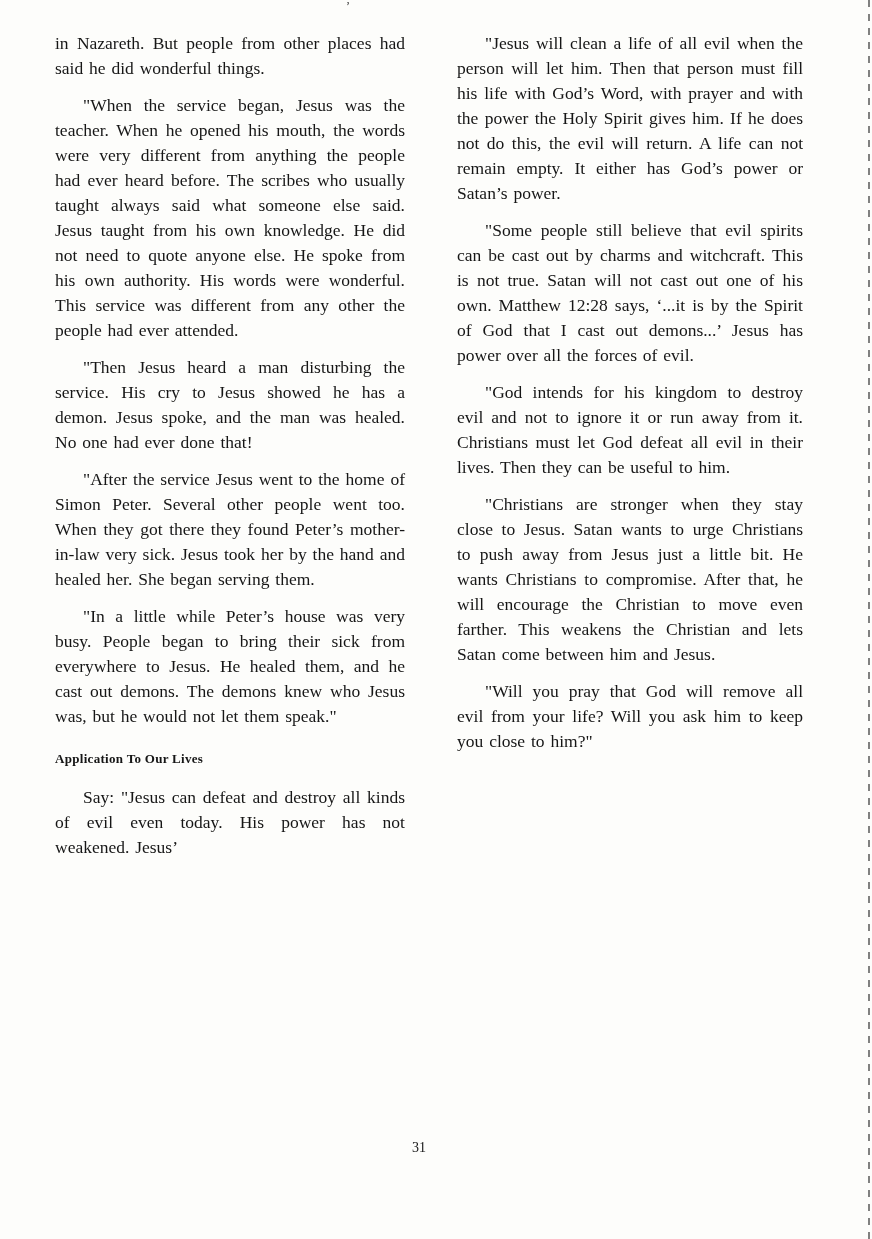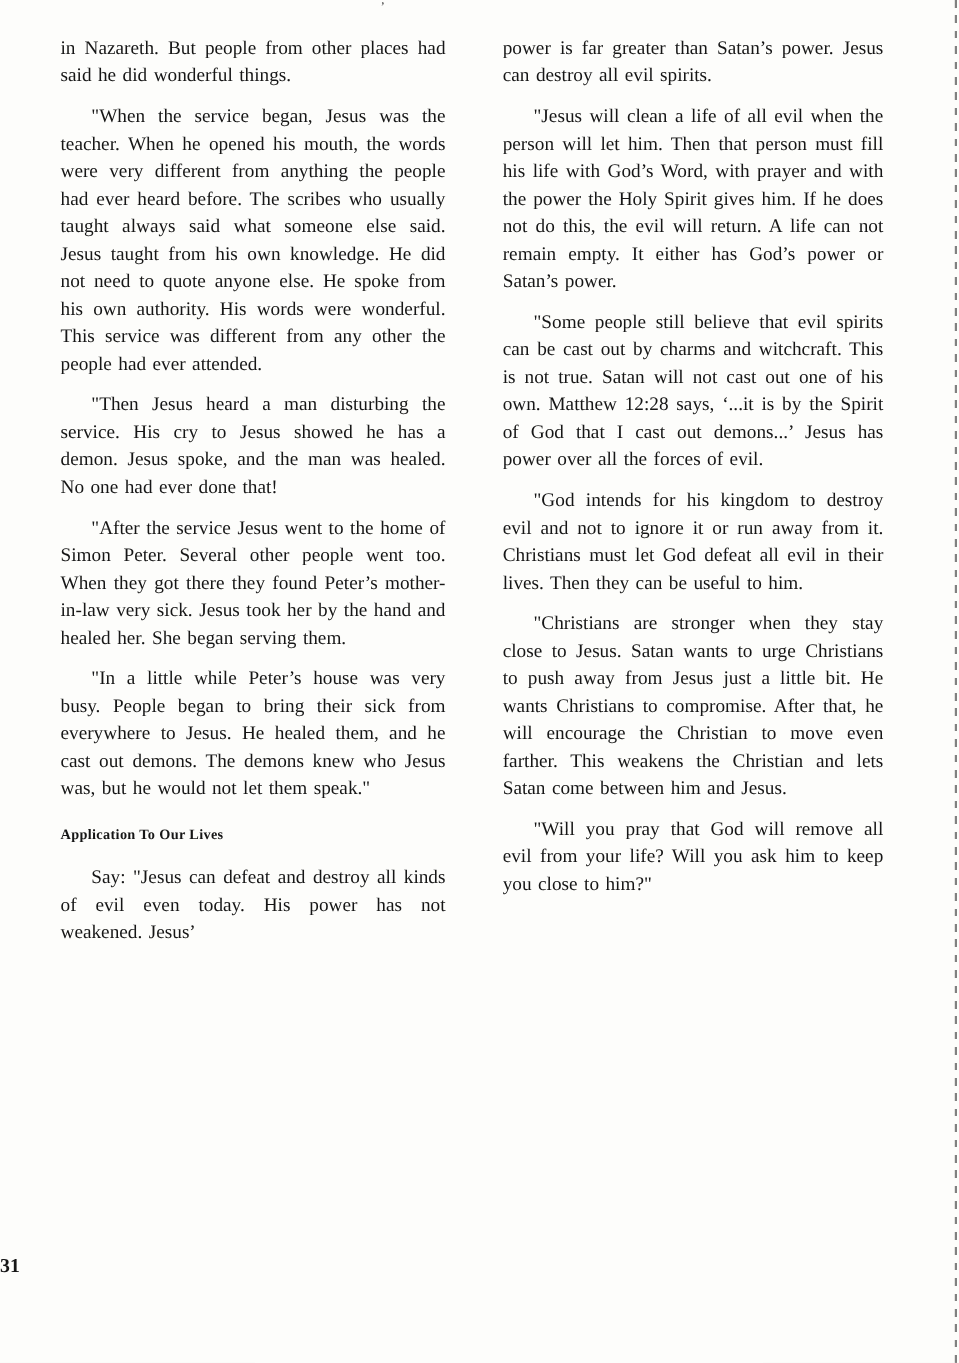--- a/index.html
+++ b/index.html
@@ -37,22 +37,23 @@
     font-weight: bold;
     margin: 18px 0 14px 0;
     line-height: 24px;
     letter-spacing: 0.3px;
   }
   .page-number {
     position: absolute;
     top: 1140px;
     left: 0;
     width: 838px;
-    font-size: 18px;
-    font-weight: bold;
+    text-align: center;
+    font-size: 14px;
+    font-weight: normal;
   }
   .top-mark {
     position: absolute;
     top: 0px;
     left: 346px;
     font-size: 12px;
     color: #333;
     line-height: 12px;
   }
   .right-scan-line {
@@ -78,21 +79,20 @@
       <p class="para no-indent">in Nazareth.  But people from other places had said he did wonderful things.</p>
       <p class="para">"When the service began, Jesus was the teacher.  When he opened his mouth, the words were very different from anything the people had ever heard before.  The scribes who usually taught always said what someone else said.  Jesus taught from his own knowledge.  He did not need to quote anyone else.  He spoke from his own authority.  His words were wonderful.  This service was different from any other the people had ever attended.</p>
       <p class="para">"Then Jesus heard a man disturbing the service.  His cry to Jesus showed he has a demon.  Jesus spoke, and the man was healed.  No one had ever done that!</p>
       <p class="para">"After the service Jesus went to the home of Simon Peter.  Several other people went too.  When they got there they found Peter’s mother-in-law very sick.  Jesus took her by the hand and healed her.  She began serving them.</p>
       <p class="para">"In a little while Peter’s house was very busy.  People began to bring their sick from everywhere to Jesus.  He healed them, and he cast out demons.  The demons knew who Jesus was, but he would not let them speak."</p>
       <h3 class="section-heading">Application To Our Lives</h3>
       <p class="para">Say:  "Jesus can defeat and destroy all kinds of evil even today.  His power has not weakened.  Jesus’</p>
     </div>
 
     <div class="col col-right">
-      <p class="para no-indent">power is far greater than Satan’s power.  Jesus can destroy all evil spirits.</p>
       <p class="para">"Jesus will clean a life of all evil when the person will let him.  Then that person must fill his life with God’s Word, with prayer and with the power the Holy Spirit gives him.  If he does not do this, the evil will return.  A life can not remain empty.  It either has God’s power or Satan’s power.</p>
       <p class="para">"Some people still believe that evil spirits can be cast out by charms and witchcraft.  This is not true.  Satan will not cast out one of his own.  Matthew 12:28 says, ‘...it is by the Spirit of God that I cast out demons...’  Jesus has power over all the forces of evil.</p>
       <p class="para">"God intends for his kingdom to destroy evil and not to ignore it or run away from it.  Christians must let God defeat all evil in their lives.  Then they can be useful to him.</p>
       <p class="para">"Christians are stronger when they stay close to Jesus.  Satan wants to urge Christians to push away from Jesus just a little bit.  He wants Christians to compromise. After that, he will encourage the Christian to move even farther. This weakens the Christian and lets Satan come between him and Jesus.</p>
       <p class="para">"Will you pray that God will remove all evil from your life?  Will you ask him to keep you close to him?"</p>
     </div>
 
   </div>
 
   <div class="page-number">31</div>

